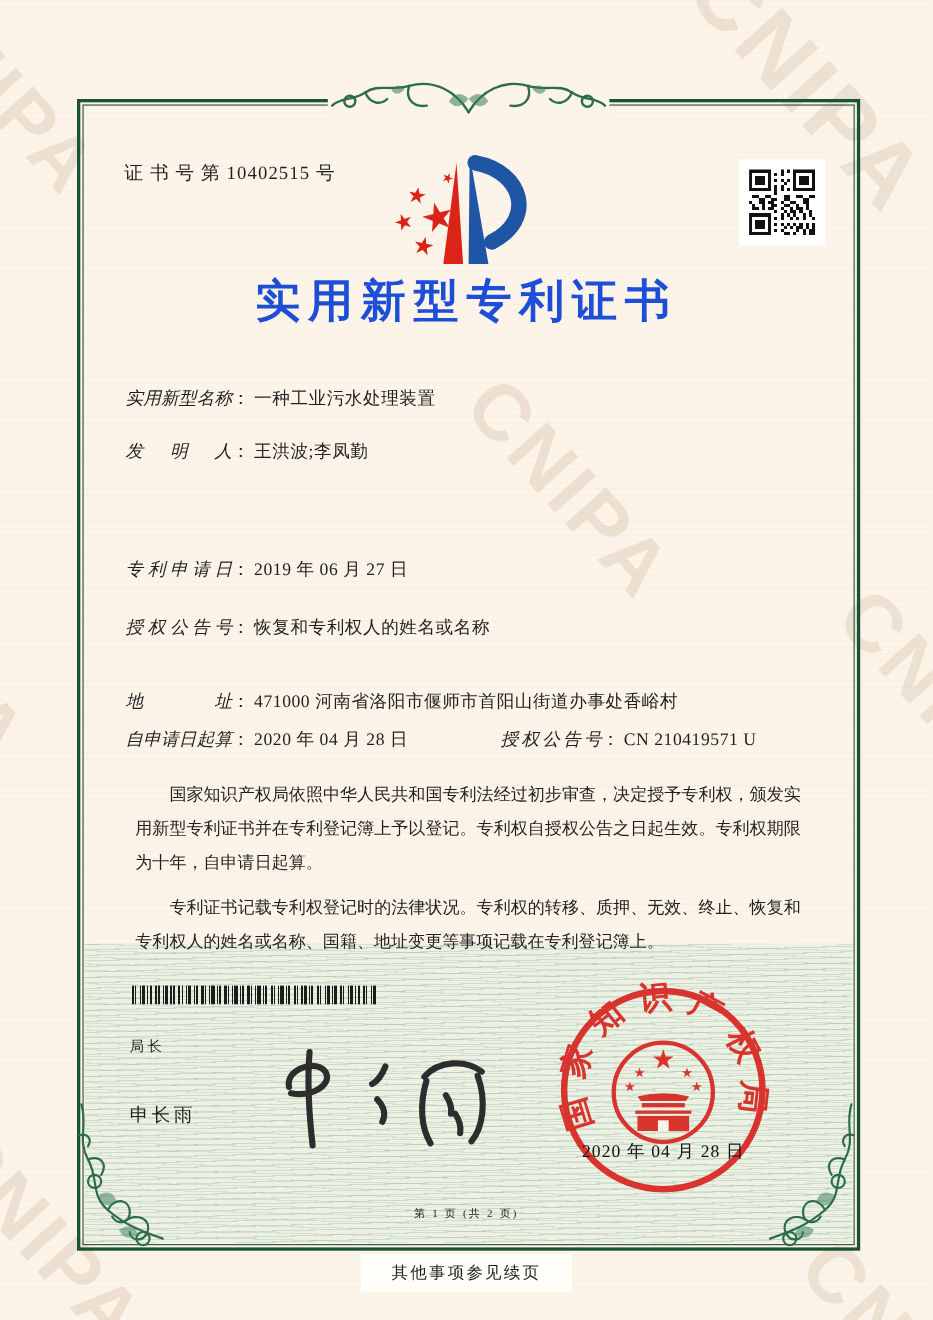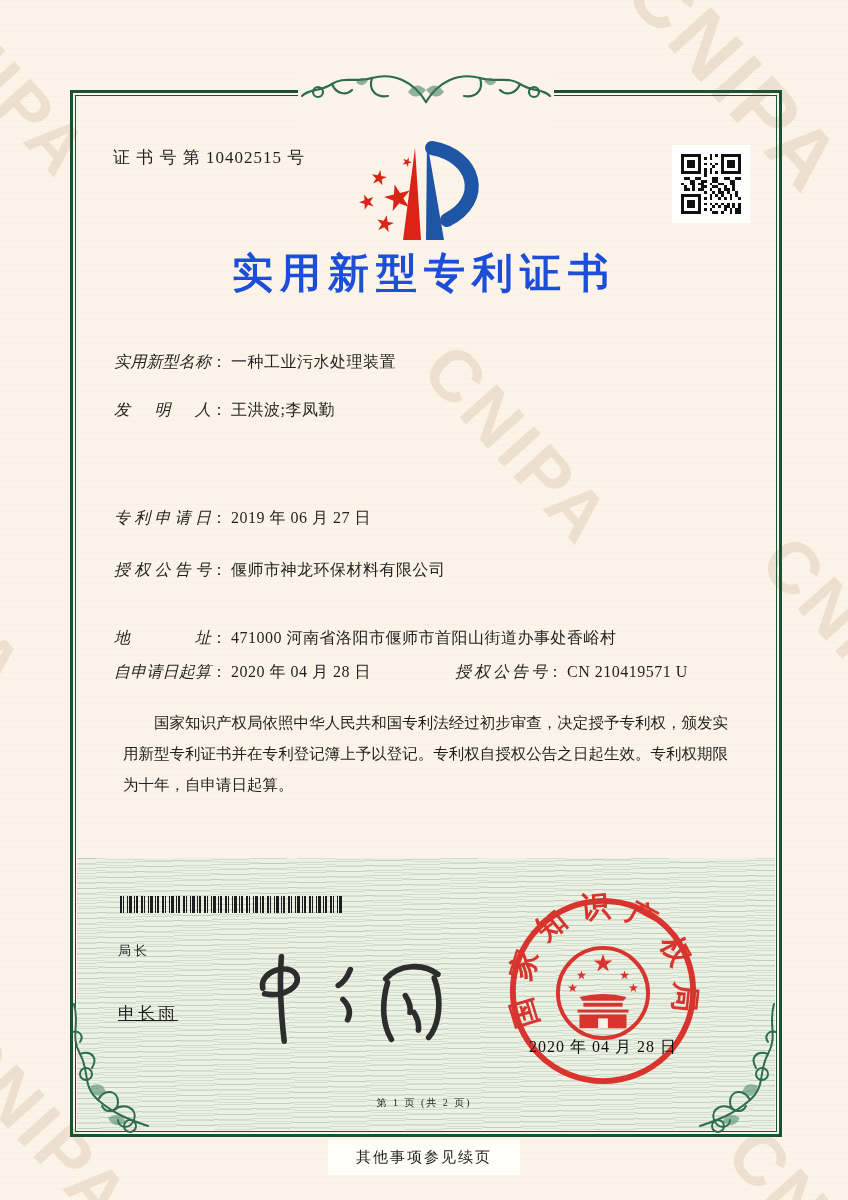--- a/index.html
+++ b/index.html
@@ -60,21 +60,21 @@
     position:absolute;left:120px;top:896px;width:222px;height:17px;
     background:repeating-linear-gradient(90deg,
       #1c1c1c 0 2px, transparent 2px 3px,
       #1c1c1c 3px 4px, transparent 4px 7px,
       #1c1c1c 7px 8px, transparent 8px 9px,
       #1c1c1c 9px 12px, transparent 12px 14px,
       #1c1c1c 14px 15px, transparent 15px 16px,
       #1c1c1c 16px 18px, transparent 18px 21px);
   }
   .signoff-title{position:absolute;left:118px;top:942px;font-size:13px;letter-spacing:3px;}
-  .signoff-name{position:absolute;left:118px;top:1002px;font-size:17px;letter-spacing:3px;text-decoration:underline;}
+  .signoff-name{position:absolute;left:118px;top:1002px;font-size:17px;letter-spacing:3px;}
   .signature{position:absolute;left:246px;top:950px;width:205px;height:95px;}
   .seal{position:absolute;left:505px;top:893px;width:196px;height:196px;mix-blend-mode:multiply;opacity:.92;}
   .seal-date{
     position:absolute;left:512px;top:1037px;width:182px;text-align:center;
     font-size:16px;color:#111;letter-spacing:1px;z-index:4;white-space:nowrap;
   }
   .page-indicator{position:absolute;left:0;right:0;top:1096px;text-align:center;font-size:10px;letter-spacing:2px;}
   .continuation{
     position:absolute;left:50%;transform:translateX(-50%);top:1140px;
     background:#fffef8;padding:8px 28px;font-size:15px;letter-spacing:2px;z-index:4;
@@ -293,32 +293,33 @@
   <div class="field" style="top:352px;">
     <span class="flabel">实用新型名称</span><span>：</span><span class="fvalue">一种工业污水处理装置</span>
   </div>
   <div class="field" style="top:400px;">
     <span class="flabel">发明人</span><span>：</span><span class="fvalue">王洪波;李凤勤</span>
   </div>
   <div class="field" style="top:508px;">
     <span class="flabel">专利申请日</span><span>：</span><span class="fvalue">2019 年 06 月 27 日</span>
   </div>
   <div class="field" style="top:560px;">
-    <span class="flabel">授权公告号</span><span>：</span><span class="fvalue">偃师市神龙环保材料有限公司</span>
+    <span class="flabel">授权公告号</span><span>：</span><span class="fvalue">恢复和专利权人的姓名或名称</span>
   </div>
   <div class="field" style="top:628px;">
     <span class="flabel">地址</span><span>：</span><span class="fvalue">471000 河南省洛阳市偃师市首阳山街道办事处香峪村</span>
   </div>
   <div class="field" style="top:662px;">
     <span class="flabel">自申请日起算</span><span>：</span><span class="fvalue">2020 年 04 月 28 日</span>
     <span class="pair2"><span class="flabel" style="width:92px;">授权公告号</span><span>：</span><span class="fvalue">CN 210419571 U</span></span>
   </div>
 
   <div class="paras">
     <p>国家知识产权局依照中华人民共和国专利法经过初步审查，决定授予专利权，颁发实用新型专利证书并在专利登记簿上予以登记。专利权自授权公告之日起生效。专利权期限为十年，自申请日起算。</p>
+    <p>专利证书记载专利权登记时的法律状况。专利权的转移、质押、无效、终止、恢复和专利权人的姓名或名称、国籍、地址变更等事项记载在专利登记簿上。</p>
   </div>
 
   <div class="barcode"></div>
 
   <div class="signoff-title">局长</div>
   <div class="signoff-name">申长雨</div>
 
   <div class="signature">
     <svg width="205" height="95" viewBox="0 0 220 100">
       <g fill="none" stroke="#2d2d2d" stroke-width="6" stroke-linecap="round">

